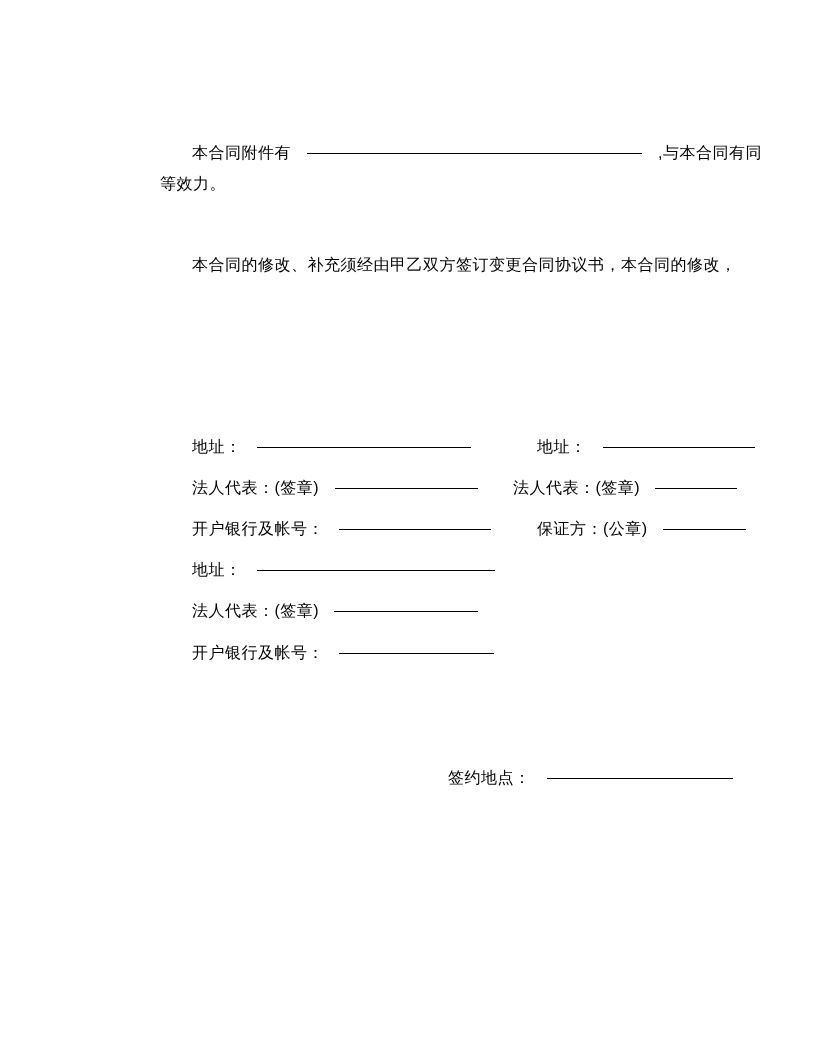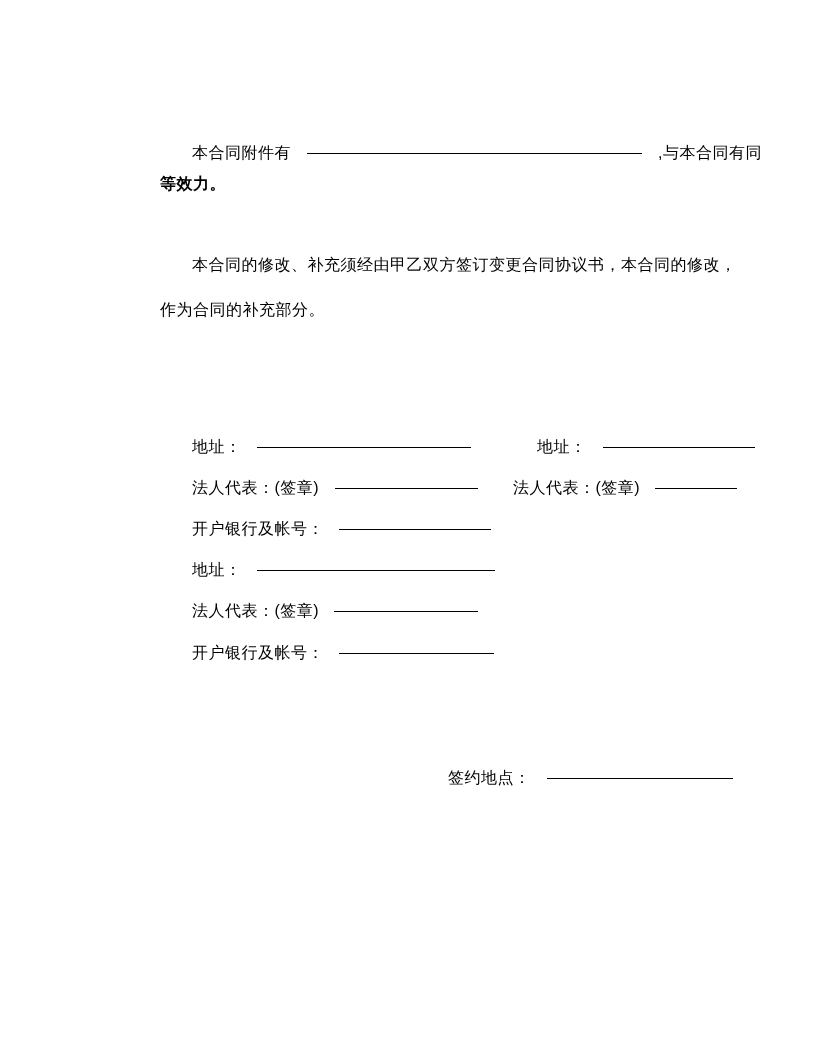--- a/index.html
+++ b/index.html
@@ -29,29 +29,26 @@
   .gap-left { margin-left: 7px; }
 </style>
 </head>
 <body>
 
 <div class="page">
 
   <div class="line" style="left:152px; top:96px;">
     <span>本合同附件有</span><span class="blank" style="width:335px;"></span><span>,与本合同有同</span>
   </div>
-  <div class="line" style="left:120px; top:141px;font-weight:bold;">
+  <div class="line" style="left:120px; top:141px;">
     <span>等效力。</span>
   </div>
 
   <div class="line" style="left:152px; top:222px;">
     <span>本合同的修改、补充须经由甲乙双方签订变更合同协议书，本合同的修改，</span>
-  </div>
-  <div class="line" style="left:120px; top:267px;">
-    <span>作为合同的补充部分。</span>
   </div>
 
   <div class="line" style="left:152px; top:390px;">
     <span>地址：</span><span class="blank gap-left" style="width:214px;"></span>
   </div>
   <div class="line" style="left:152px; top:431px;">
     <span>法人代表：(签章)</span><span class="blank" style="width:143px;"></span>
   </div>
   <div class="line" style="left:152px; top:472px;">
     <span>开户银行及帐号：</span><span class="blank gap-left" style="width:152px;"></span>
@@ -65,18 +62,21 @@
   <div class="line" style="left:152px; top:596px;">
     <span>开户银行及帐号：</span><span class="blank gap-left" style="width:155px;"></span>
   </div>
 
   <div class="line" style="left:497px; top:390px;">
     <span>地址：</span><span class="blank" style="width:152px;"></span>
   </div>
   <div class="line" style="left:473px; top:431px;">
     <span>法人代表：(签章)</span><span class="blank gap-left" style="width:82px;"></span>
   </div>
+  <div class="line" style="left:497px; top:472px;">
+    <span>保证方：(公章)</span><span class="blank gap-left" style="width:83px;"></span>
+  </div>
 
   <div class="line" style="left:408px; top:721px;">
     <span>签约地点：</span><span class="blank" style="width:186px;"></span>
   </div>
 
 </div>
 
 </body></html>

